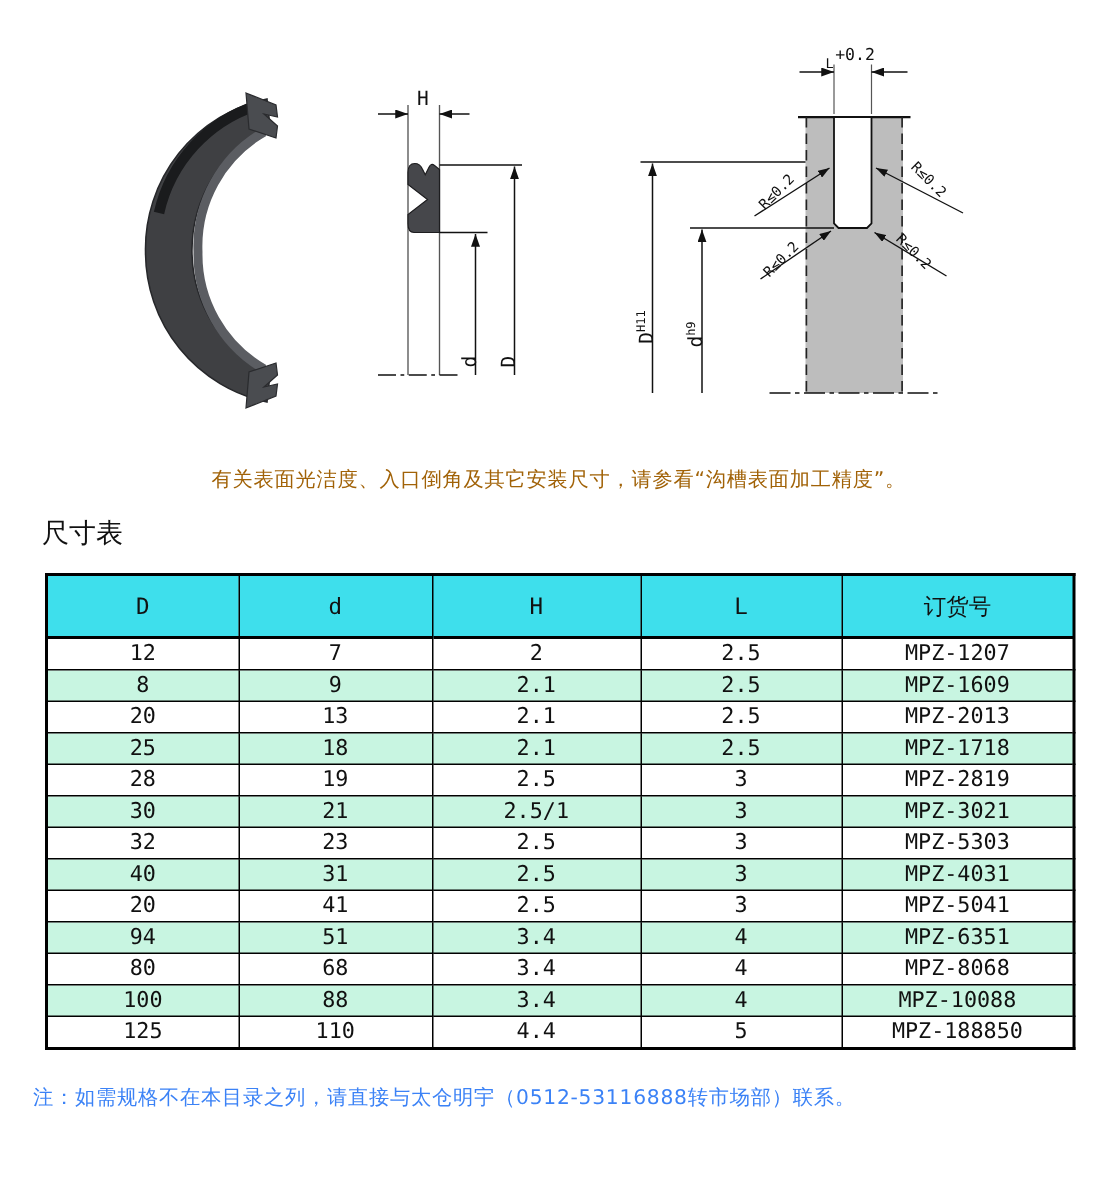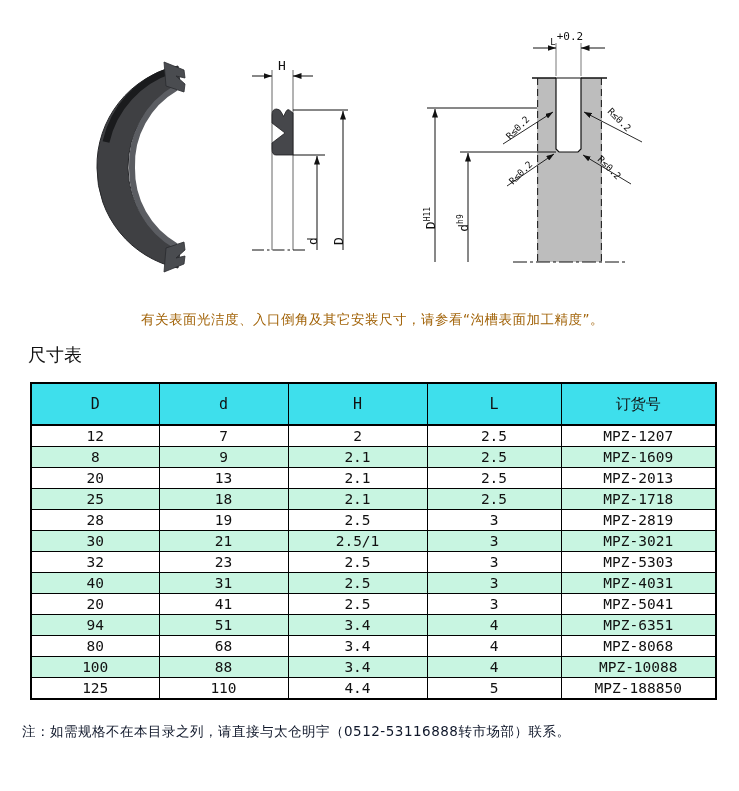--- a/index.html
+++ b/index.html
@@ -25,21 +25,21 @@
     height:38px; background:var(--header-bg,#3EDFEC);
     border:1px solid #000; border-bottom:2px solid #000;
     font-size:15px; font-weight:normal; color:#111;
   }
   table.dim-table td{
     height:20px; border:1px solid #000; text-align:center;
     font-size:14.5px; color:#111; padding:0;
   }
   table.dim-table tbody tr:nth-child(even){background:var(--stripe-bg,#C8F5E1);}
   .footer-note{
-    position:absolute; left:22px; top:723px; font-size:13.5px; color:#0f172a;
+    position:absolute; left:22px; top:723px; font-size:13.5px; color:#3b82f6;
     letter-spacing:0.5px; white-space:nowrap;
   }
   .dimtext{font-family:"DejaVu Sans Mono","DejaVu Sans",monospace; fill:#111;}
 </style>
 </head>
 <body>
 
 <div class="page">
 
   <svg class="drawing-svg" style="left:88px; top:52px;" width="105" height="230" viewBox="0 0 105 230">

